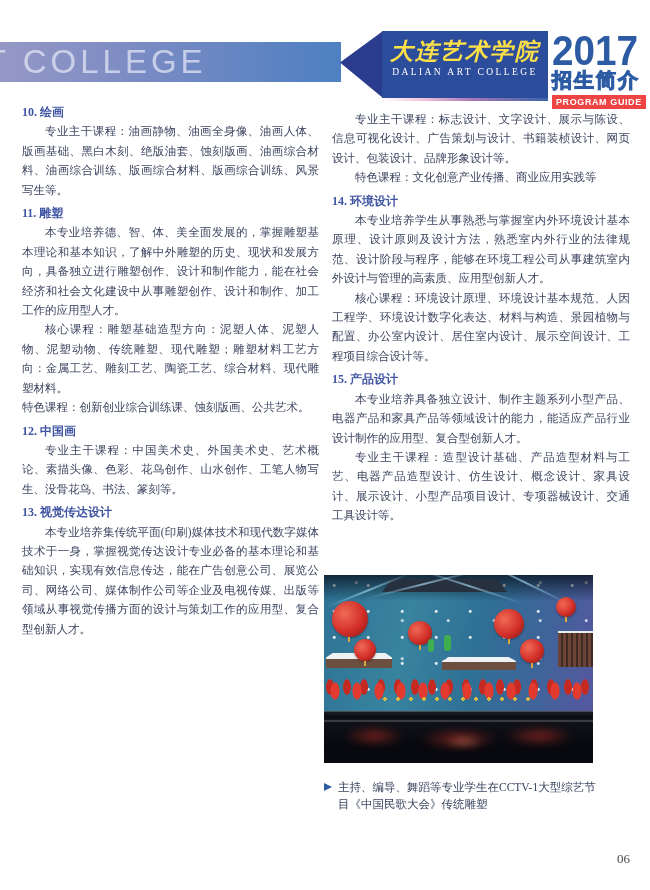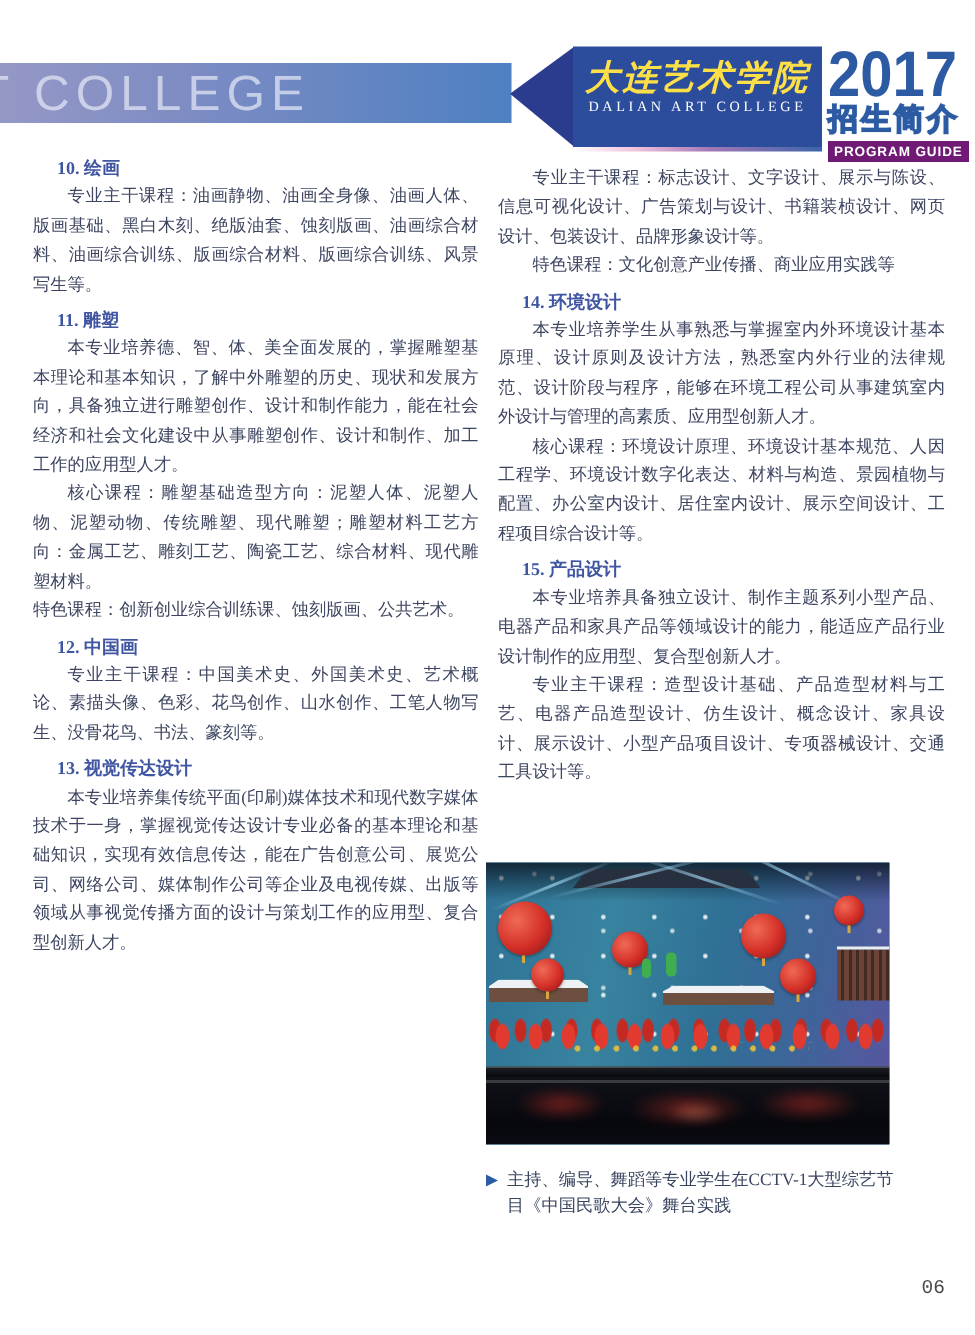--- a/index.html
+++ b/index.html
@@ -17,29 +17,29 @@
   .logo-cn{margin-top:8px;font-size:23px;line-height:26px;color:#fde047;font-style:italic;font-weight:bold;
         letter-spacing:2px;white-space:nowrap;}
   .logo-en{margin-top:2px;font-size:9.5px;letter-spacing:2.4px;color:#ffffff;white-space:nowrap;}
   .logo-underline{position:absolute;left:381px;top:98px;width:167px;height:3px;
         background:linear-gradient(90deg,#ffffff 0%,#f3c3dd 25%,#a477b7 55%,#3c64aa 100%);}
   .year-block{position:absolute;left:552px;top:30px;width:96px;}
   .year{font-family:"Liberation Sans",sans-serif;font-size:43px;line-height:40px;font-weight:700;
         color:#2c5ba4;transform:scaleX(0.9);transform-origin:left;white-space:nowrap;}
   .guide-cn{font-size:20px;line-height:21px;font-weight:700;letter-spacing:2px;color:#ffffff;
         -webkit-text-stroke:1px #2c5ba4;text-shadow:0 0 1px #2c5ba4;white-space:nowrap;}
-  .guide-en{display:inline-block;margin-top:2px;background:#701a75;color:#ffffff;
+  .guide-en{display:inline-block;margin-top:2px;background:#ef4444;color:#ffffff;
         font-family:"Liberation Sans",sans-serif;font-size:9px;font-weight:700;
         letter-spacing:0.6px;padding:2px 4px 2px 4px;white-space:nowrap;}
 
   
   .col{position:absolute;font-size:11.5px;line-height:19.4px;color:#3d4560;text-align:justify;}
   .col-left{left:22px;top:103px;width:297px;}
   .col-right{left:332px;top:110px;width:298px;}
-  .sec-heading{color:#4156a3;font-weight:bold;font-size:12px;margin-top:4px;text-align:left;margin-left:16px;}
+  .sec-heading{color:#4156a3;font-weight:bold;font-size:12px;margin-top:4px;text-align:left;}
   .sec-heading:first-child{margin-top:0;}
   .para{margin:0;}
   .para.ind{text-indent:2em;}
 
   
   .photo{position:absolute;left:324px;top:575px;width:269px;height:188px;overflow:hidden;background:#2f7396;}
   .ph-sky{position:absolute;inset:0;
         background:linear-gradient(100deg,#2f7396 0%,#38839f 30%,#2f7095 55%,#40639a 78%,#5a55a0 100%);}
   .ph-snow{position:absolute;left:0;top:0;width:100%;height:120px;
         background-image:radial-gradient(circle at 30% 40%,rgba(255,255,255,.85) 1px,transparent 2px),
@@ -92,21 +92,21 @@
   .f3{left:180px;top:150px;width:70px;height:22px;background:radial-gradient(ellipse,rgba(210,50,40,.5),transparent 70%);}
   .f4{left:120px;top:160px;width:40px;height:14px;background:radial-gradient(ellipse,rgba(240,160,120,.35),transparent 70%);}
   .fline{position:absolute;left:0;top:145px;width:269px;height:2px;background:rgba(255,255,255,.18);}
 
   
   .caption{position:absolute;left:324px;top:779px;width:272px;display:flex;gap:6px;align-items:flex-start;
         font-size:11.5px;line-height:16.5px;color:#39455f;}
   .cap-marker{flex:none;margin-top:4px;width:0;height:0;
         border-left:8px solid #2c5ba4;border-top:4.5px solid transparent;border-bottom:4.5px solid transparent;}
   .pageno{position:absolute;left:596px;top:851px;width:34px;text-align:right;
-        font-family:Liberation Mono, monospace;font-size:13px;color:#4a4a4a;}
+        font-family:Liberation Serif, serif;font-size:13px;color:#4a4a4a;}
 </style>
 </head>
 <body>
 
 <div class="page">
 
   <div class="band">
     <span class="band-text">T COLLEGE</span>
   </div>
   <div class="hdr-arrow"></div>
@@ -170,18 +170,18 @@
     <div class="floor"></div>
     <div class="fline"></div>
     <div class="refl f1"></div>
     <div class="refl f2"></div>
     <div class="refl f3"></div>
     <div class="refl f4"></div>
   </div>
 
   <div class="caption">
     <span class="cap-marker"></span>
-    <span class="cap-text">主持、编导、舞蹈等专业学生在CCTV-1大型综艺节目《中国民歌大会》舞台实践</span>
+    <span class="cap-text">主持、编导、舞蹈等专业学生在CCTV-1大型综艺节目《中国民歌大会》传统雕塑</span>
   </div>
 
   <div class="pageno">06</div>
 
 </div>
 
 </body></html>

